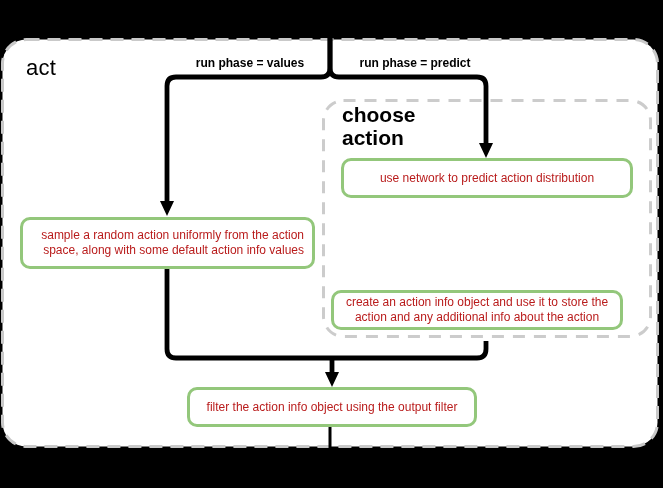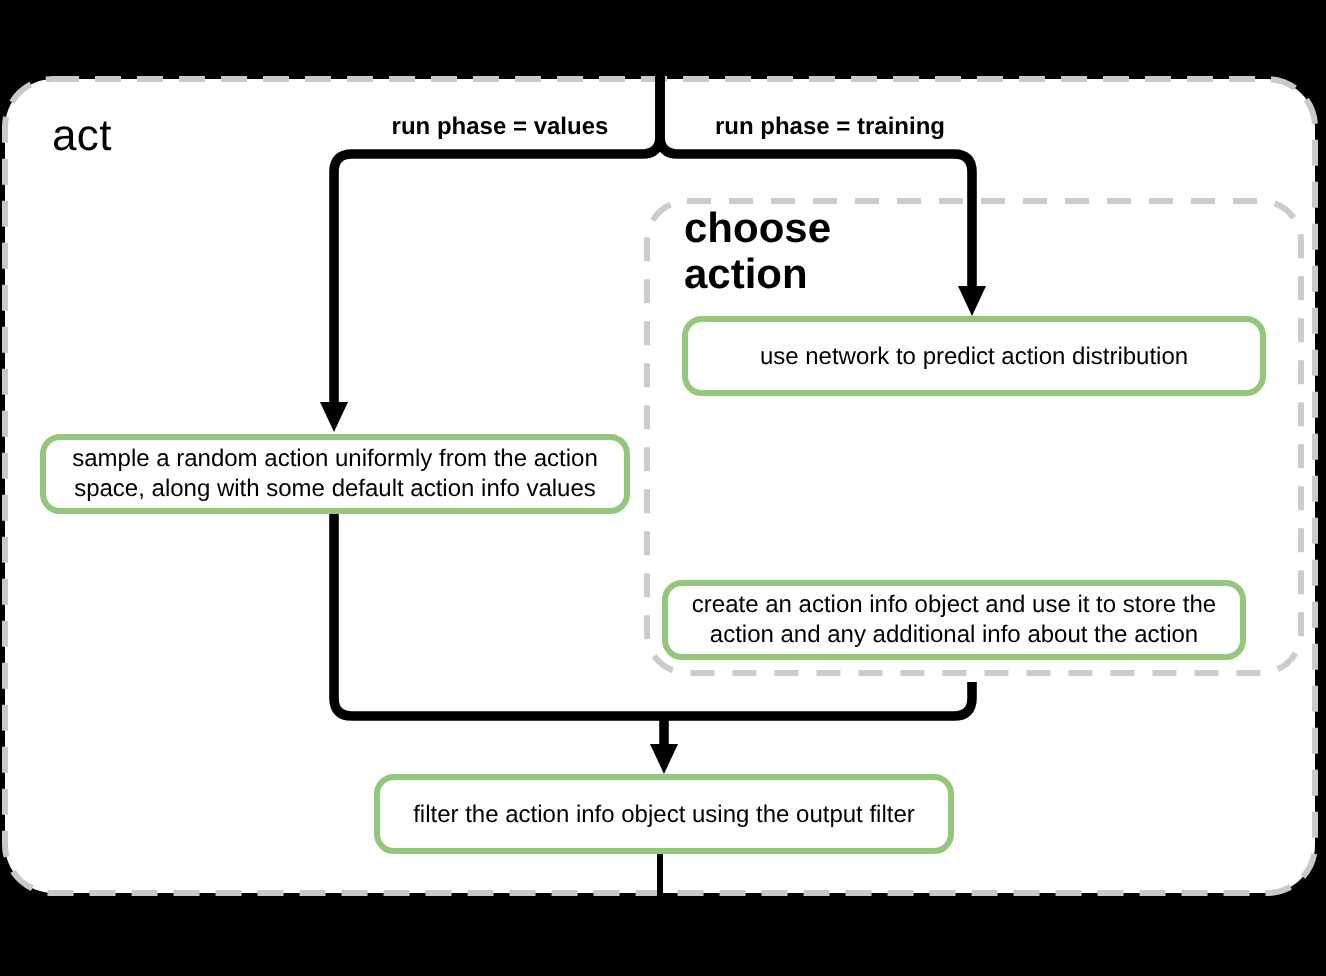--- a/index.html
+++ b/index.html
@@ -55,25 +55,25 @@
     background: #ffffff;
     border: 3px solid #93c77b;
     border-radius: 10px;
     box-sizing: border-box;
     display: flex;
     align-items: center;
     justify-content: center;
     text-align: center;
     font-size: 12px;
     line-height: 15px;
-    color: #000000;
+    color: #b91c1c;
     padding: 0 8px;
   }
   .node.nowrap { white-space: nowrap; }
-  .node-heatup  { left: 20px;  top: 217px; width: 295px; height: 40px; }
+  .node-heatup  { left: 20px;  top: 217px; width: 295px; height: 52px; text-align: right; }
   .node-step1   { left: 341px; top: 158px; width: 292px; height: 40px; }
   .node-step2   { left: 341px; top: 218px; width: 292px; height: 40px; }
   .node-step3   { left: 331px; top: 278px; width: 292px; height: 40px; margin-top: 12px; }
   .node-filter  { left: 187px; top: 387px; width: 290px; height: 40px; }
 </style>
 </head>
 <body>
 
 <div class="page">
 
@@ -91,21 +91,21 @@
 
     <polygon points="167,216 160,201 174,201" fill="#000000"></polygon>
     <polygon points="486,158 479,143 493,143" fill="#000000"></polygon>
     <polygon points="332,387 325,372 339,372" fill="#000000"></polygon>
   </svg>
 
   <div class="abs act-title">act</div>
 
   <div class="abs branch-label heatup">run phase = values</div>
 
-  <div class="abs branch-label training">run phase = training</div>
+  <div class="abs branch-label training">run phase = predict</div>
 
   <div class="abs group-title">choose action</div>
 
   <div class="abs node node-heatup">sample a random action uniformly from the action space, along with some default action info values</div>
 
   <div class="abs node node-step1 nowrap">use network to predict action distribution</div>
 
 
   <div class="abs node node-step3">create an action info object and use it to store the action and any additional info about the action</div>
 

